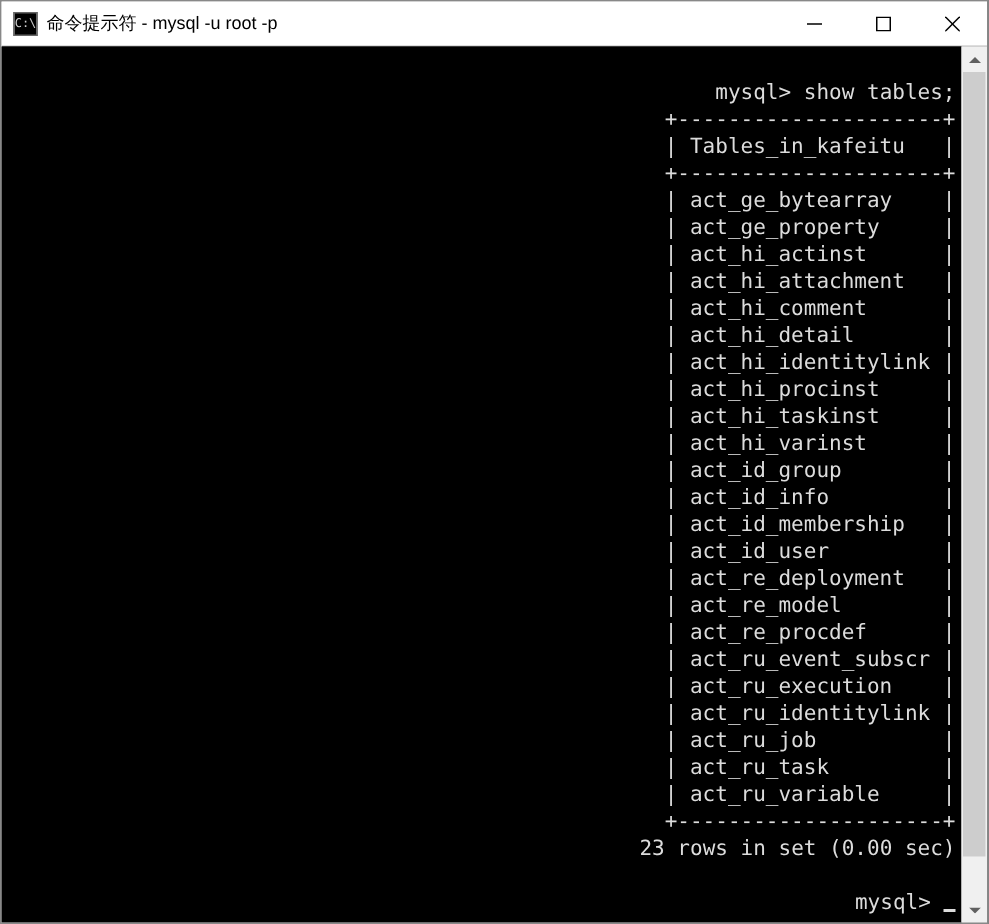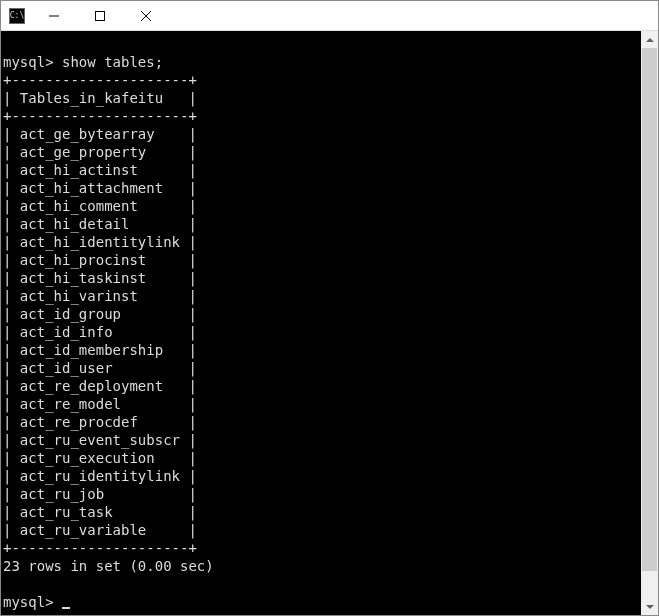--- a/index.html
+++ b/index.html
@@ -47,20 +47,21 @@
       align-items: center;
       justify-content: center;
       font-size: 10px;
       color: #000;
       cursor: pointer;
     }
     .terminal-wrap {
       display: flex;
       height: calc(100% - 30px);
       background: #000;
+      text-align: right;
     }
     .terminal {
       flex: 1;
       background: #000;
       color: #dcdcdc;
       font-family: "NSimSun", "SimSun", "Consolas", monospace;
       font-size: 14px;
       line-height: 18px;
       padding: 4px 4px 4px 2px;
       white-space: pre;
@@ -100,20 +101,21 @@
       height: 2px;
       background: #dcdcdc;
       vertical-align: -2px;
     }
   </style>
 </head>
 <body>
 
 <div class="titlebar">
   <div class="titlebar-icon">C:\</div>
+  <div class="titlebar-title">命令提示符 - mysql  -u root -p</div>
   <div class="titlebar-controls">
     <div class="titlebar-btn">
       <svg width="10" height="10" viewBox="0 0 10 10">
           <line x1="0" y1="5" x2="10" y2="5" stroke="#000" stroke-width="1"></line>
         </svg>
     </div>
     <div class="titlebar-btn">
       <svg width="10" height="10" viewBox="0 0 10 10">
           <rect x="0.5" y="0.5" width="9" height="9" fill="none" stroke="#000" stroke-width="1"></rect>
         </svg>

